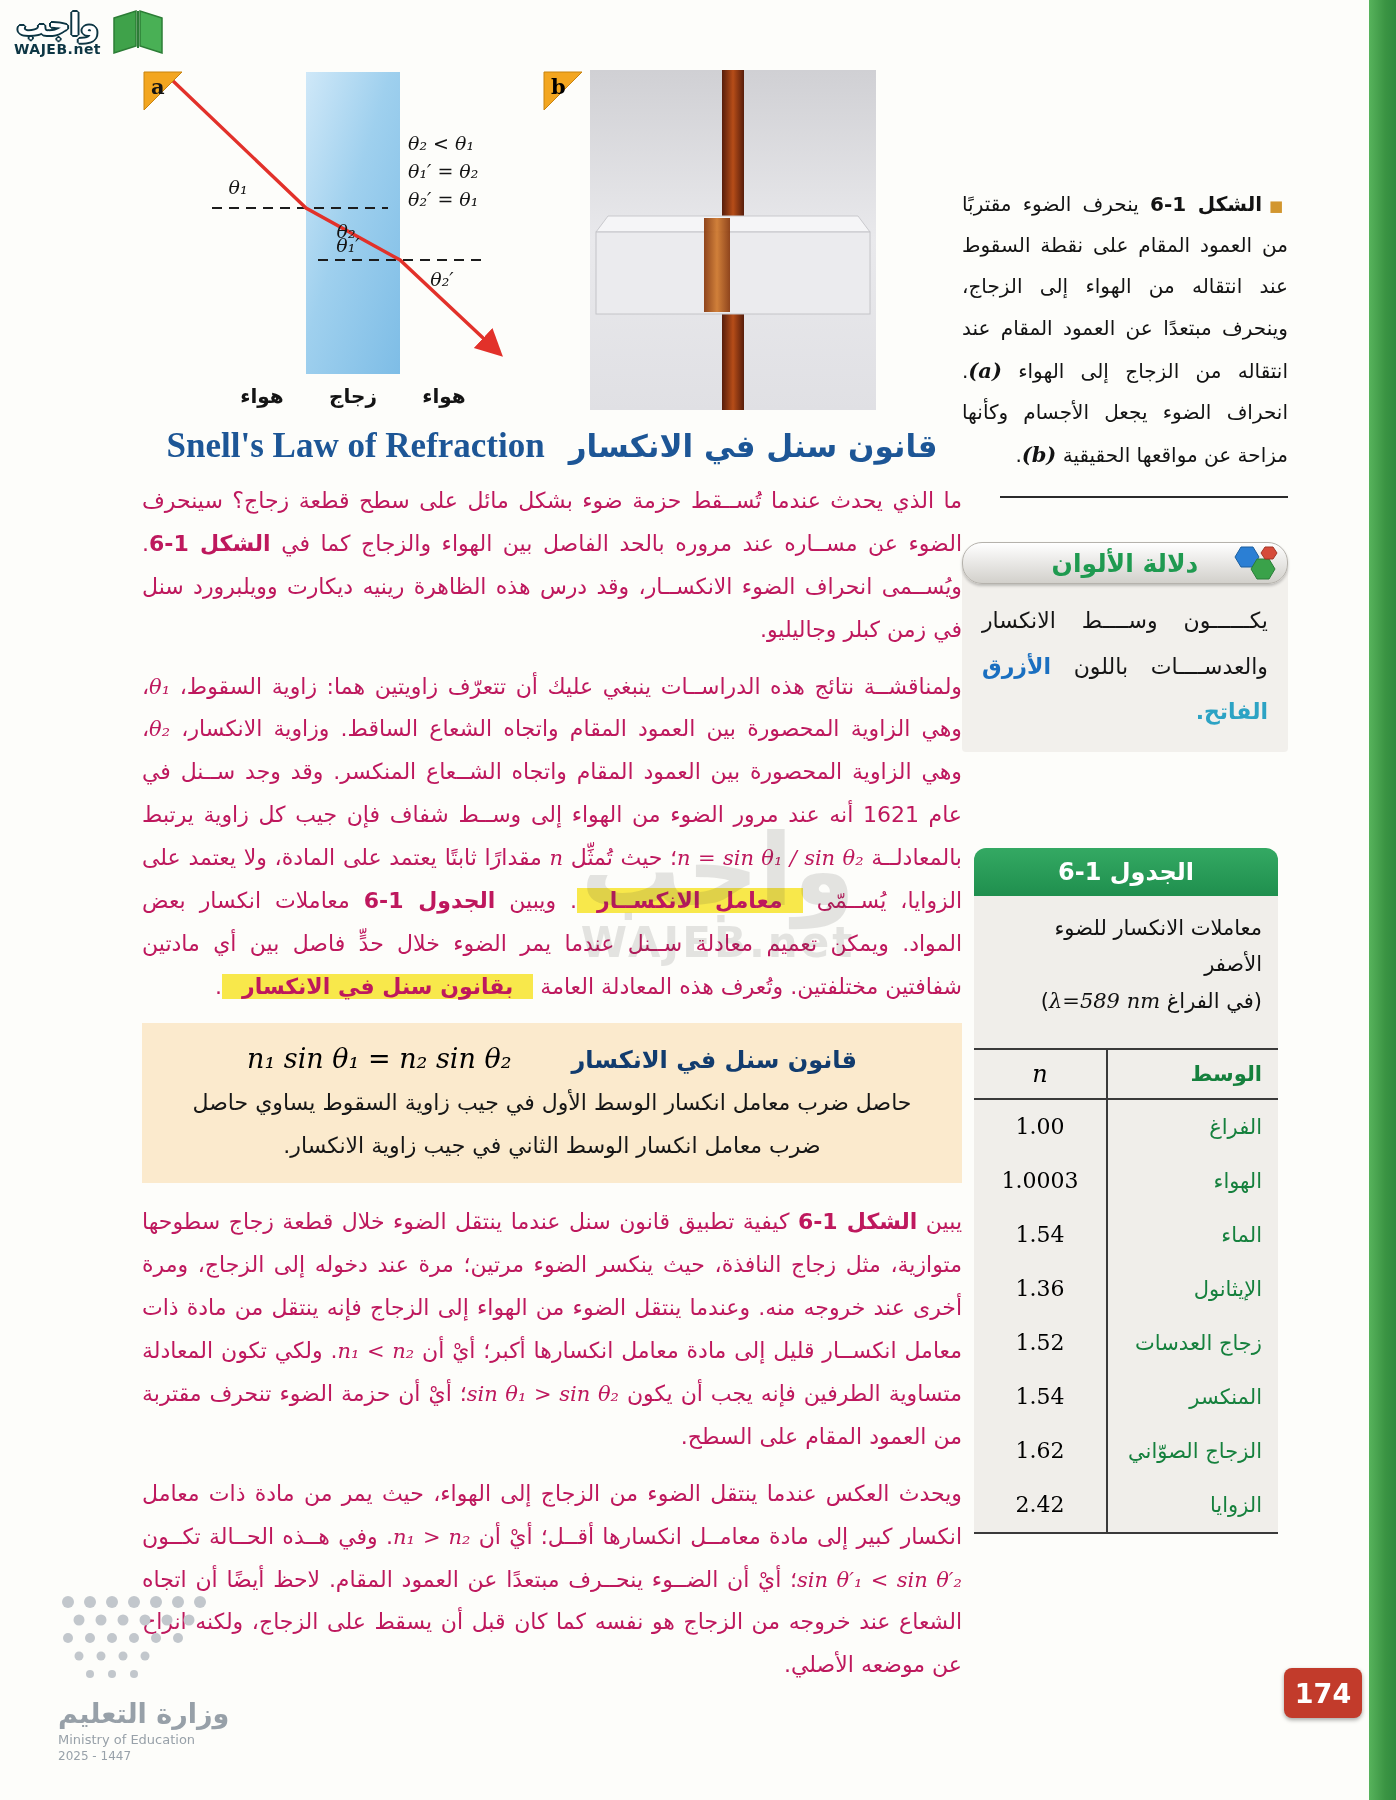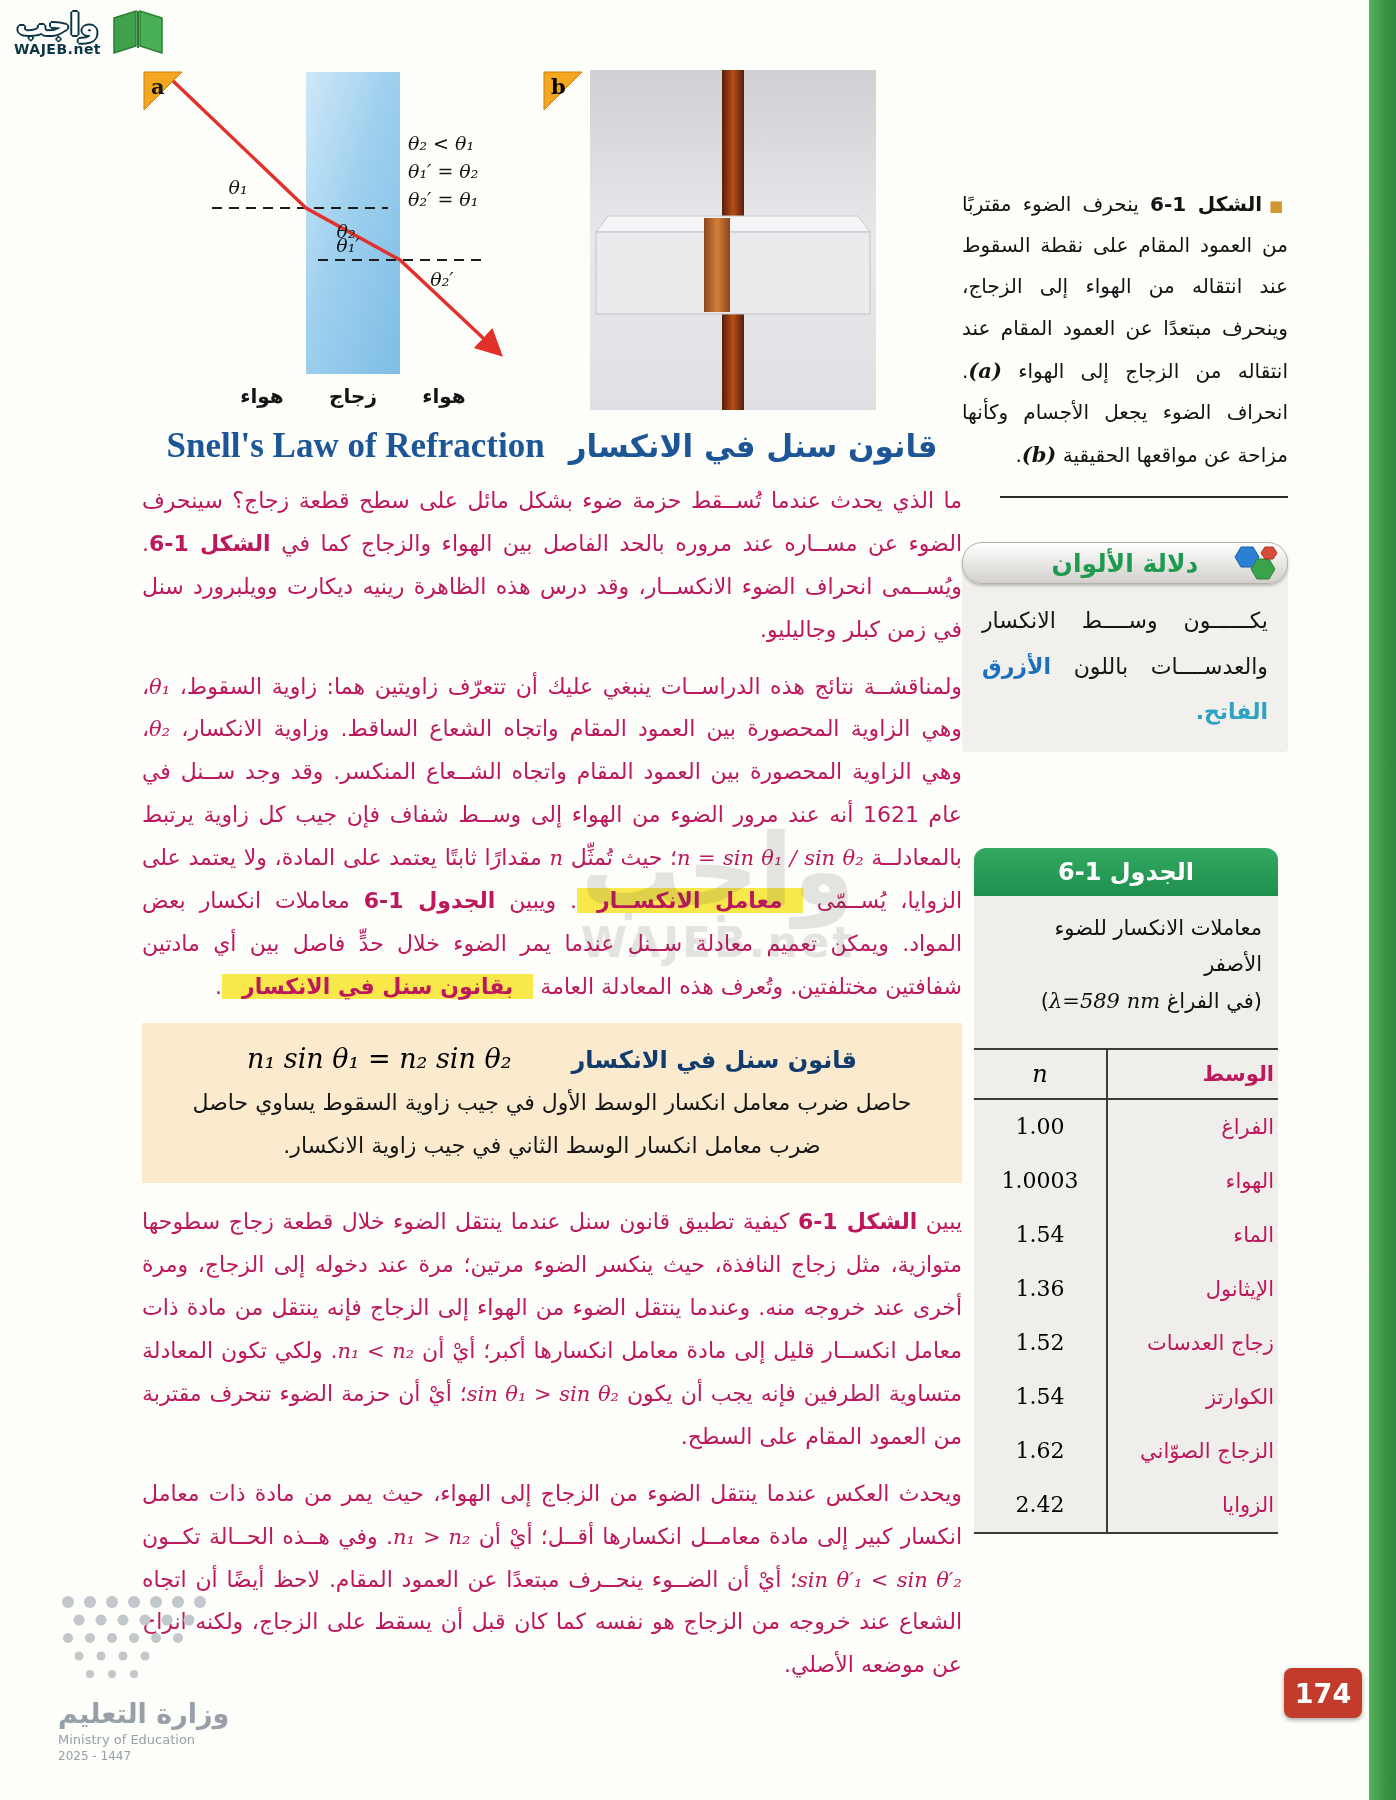--- a/index.html
+++ b/index.html
@@ -55,21 +55,21 @@
   .tbl-header{height:48px;background:linear-gradient(#34a963,#1f8f4e);border-radius:12px 12px 0 0;
         color:#ffffff;font-weight:bold;font-size:24px;display:flex;align-items:center;justify-content:center;}
   .tbl-body{background:#f0eeea;border-radius:0 0 4px 4px;}
   .tbl-sub{padding:14px 16px 28px;text-align:right;direction:rtl;font-weight:normal;
         font-size:21px;line-height:1.75;color:#111;margin-left:13px;}
   .t-row{display:flex;height:54px;align-items:stretch;direction:ltr;}
   .t-head{height:48px;border-top:2px solid #3a3a3a;border-bottom:2px solid #3a3a3a;}
   .t-n{flex:0 0 132px;display:flex;align-items:center;justify-content:center;
         font-family:"DejaVu Serif",serif;font-size:22px;border-right:2px solid #3a3a3a;}
   .t-m{flex:1;display:flex;align-items:center;justify-content:flex-start;direction:rtl;
-        padding-right:4px;font-size:21px;color:#be185d;}
+        padding-right:16px;font-size:21px;color:#15803d;}
   .t-head .t-n{font-style:italic;font-size:24px;}
   .tbl-rows{border-bottom:2px solid #3a3a3a;}
 
   
   .heading-row{display:flex;justify-content:center;align-items:baseline;gap:24px;
         margin:16px 0 14px;direction:rtl;}
   .heading-ar{color:#1d5696;font-weight:bold;font-size:31px;}
   .heading-en{color:#1d5696;font-weight:bold;font-size:35px;
         font-family:"Liberation Serif","DejaVu Serif",serif;}
   .para{font-size:22px;line-height:1.95;text-align:justify;direction:rtl;color:#be185d;margin:0 0 14px;}
@@ -257,21 +257,21 @@
           <div class="t-row">
               <div class="t-n">1.36</div>
               <div class="t-m">الإيثانول</div>
             </div>
           <div class="t-row">
               <div class="t-n">1.52</div>
               <div class="t-m">زجاج العدسات</div>
             </div>
           <div class="t-row">
               <div class="t-n">1.54</div>
-              <div class="t-m">الكوارتز</div>
+              <div class="t-m">المنكسر</div>
             </div>
           <div class="t-row">
               <div class="t-n">1.62</div>
               <div class="t-m">الزجاج الصوّاني</div>
             </div>
           <div class="t-row">
               <div class="t-n">2.42</div>
               <div class="t-m">الزوايا</div>
             </div>
         </div>

